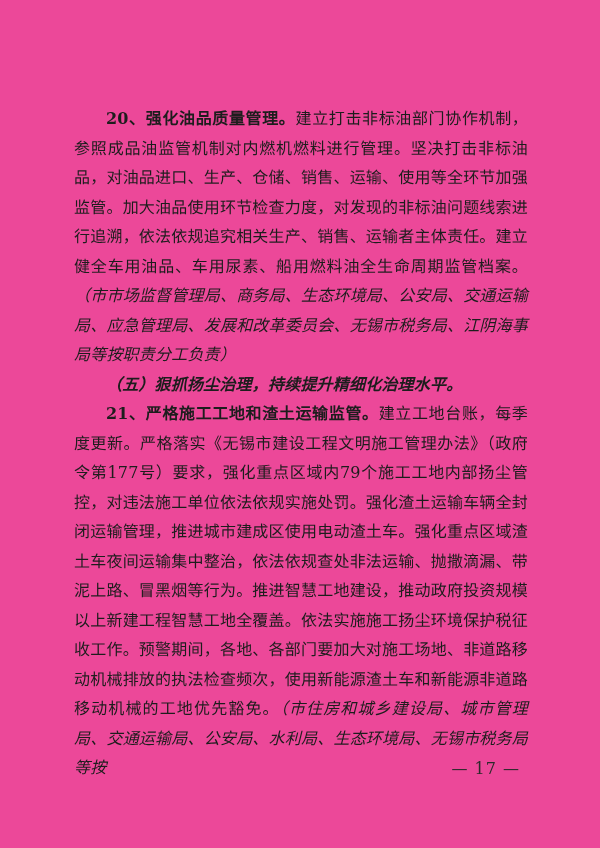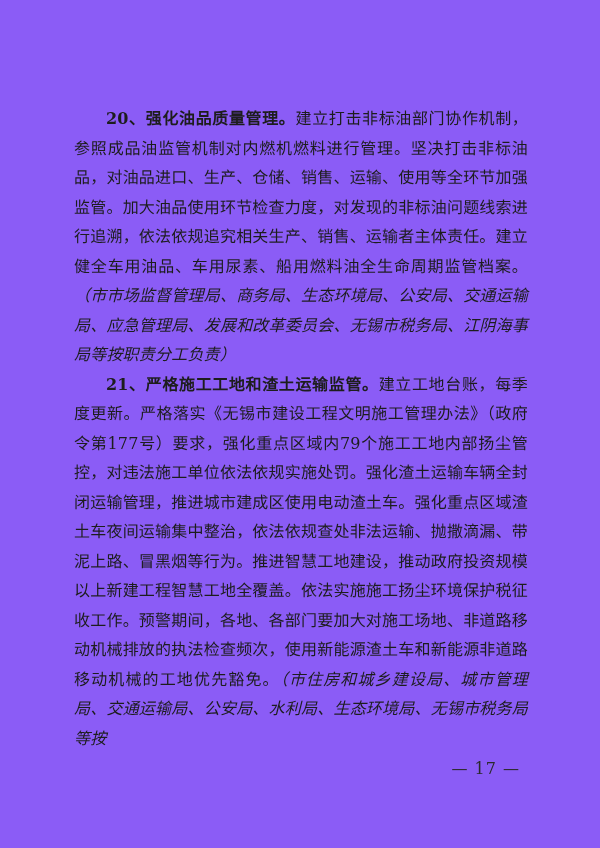--- a/index.html
+++ b/index.html
@@ -5,21 +5,21 @@
   * { margin: 0; padding: 0; box-sizing: border-box; }
   html, body { width: 600px; height: 848px; }
   body {
     background: #ffffff;
     font-family: "DejaVu Serif", "Liberation Serif", serif;
   }
   .page {
     position: relative;
     width: 600px;
     height: 848px;
-    background: #8b5cf6;
+    background: #ec4899;
     overflow: hidden;
     color: #1d1d1d;
   }
   .content {
     position: absolute;
     left: 74px;
     top: 104px;
     width: 454px;
   }
   .para {
@@ -46,19 +46,20 @@
   }
 </style>
 </head>
 <body>
 
 <div class="page">
   <div class="content">
 
     <p class="para"><span class="seg-bold">20、强化油品质量管理。</span><span class="seg-normal">建立打击非标油部门协作机制，参照成品油监管机制对内燃机燃料进行管理。坚决打击非标油品，对油品进口、生产、仓储、销售、运输、使用等全环节加强监管。加大油品使用环节检查力度，对发现的非标油问题线索进行追溯，依法依规追究相关生产、销售、运输者主体责任。建立健全车用油品、车用尿素、船用燃料油全生命周期监管档案。</span><span class="seg-kai">（市市场监督管理局、商务局、生态环境局、公安局、交通运输局、应急管理局、发展和改革委员会、无锡市税务局、江阴海事局等按职责分工负责）</span></p>
 
+    <p class="para"><span class="seg-bold-kai">（五）狠抓扬尘治理，持续提升精细化治理水平。</span></p>
 
     <p class="para"><span class="seg-bold">21、严格施工工地和渣土运输监管。</span><span class="seg-normal">建立工地台账，每季度更新。严格落实《无锡市建设工程文明施工管理办法》（政府令第177号）要求，强化重点区域内79个施工工地内部扬尘管控，对违法施工单位依法依规实施处罚。强化渣土运输车辆全封闭运输管理，推进城市建成区使用电动渣土车。强化重点区域渣土车夜间运输集中整治，依法依规查处非法运输、抛撒滴漏、带泥上路、冒黑烟等行为。推进智慧工地建设，推动政府投资规模以上新建工程智慧工地全覆盖。依法实施施工扬尘环境保护税征收工作。预警期间，各地、各部门要加大对施工场地、非道路移动机械排放的执法检查频次，使用新能源渣土车和新能源非道路移动机械的工地优先豁免。</span><span class="seg-kai">（市住房和城乡建设局、城市管理局、交通运输局、公安局、水利局、生态环境局、无锡市税务局等按</span></p>
 
   </div>
 
   <div class="footer">— 17 —</div>
 </div>
 
 </body></html>

